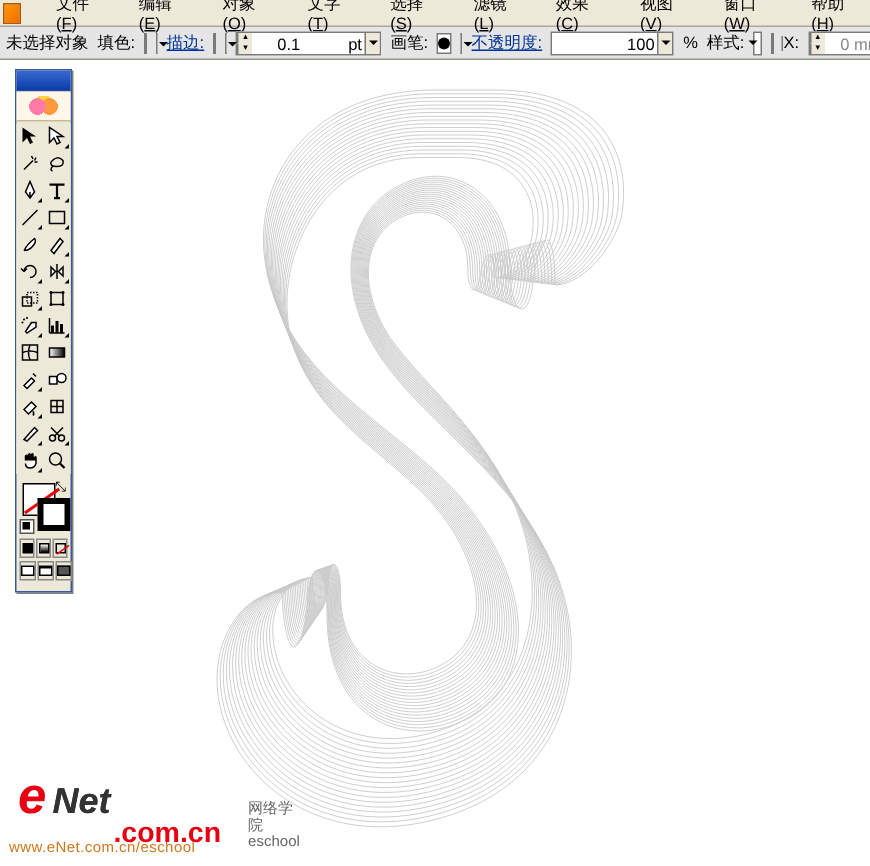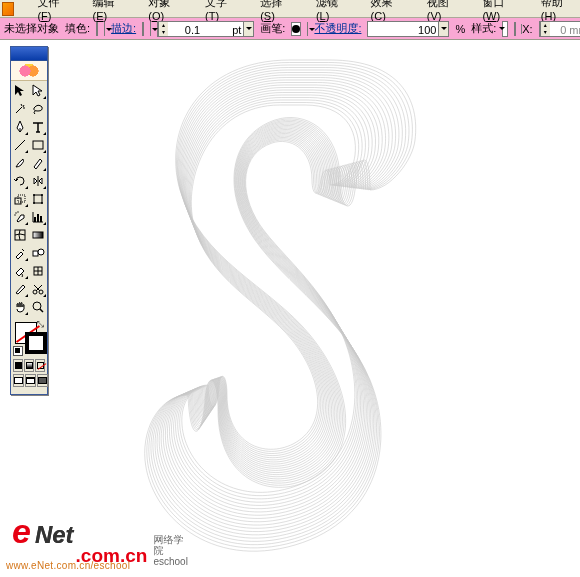--- a/index.html
+++ b/index.html
@@ -26,21 +26,21 @@
     border: 1px solid #b55500;
     margin-right: 4px;
   }
   .menu-item { padding: 1px 5px; cursor: default; color:#000; }
   .menu-item u { text-decoration: underline; }
 
   
   .controlbar {
     display: flex; align-items: center;
     height: 22px;
-    background: #f9a8d4;
+    background: #e5e5e5;
     border-bottom: 1px solid #9c9a8c;
     font-size: 11px;
     padding: 0 4px;
     gap: 6px;
     white-space: nowrap;
   }
   .ctrl-label { color:#000; }
   .swatch {
     width: 24px; height: 14px; border: 1px solid #7a7a7a;
     display: inline-block; vertical-align: middle; position: relative;
@@ -194,21 +194,21 @@
   
   .watermark {
     position:absolute; left:6px; bottom:4px;
     font-family: Arial, sans-serif;
     display:flex; align-items:baseline; gap:4px;
   }
   .wm-e { font-size:34px; font-weight:900; font-style:italic; color:#e60012; line-height:28px;}
   .wm-net { font-size:24px; font-weight:900; font-style:italic;
             background: linear-gradient(#333,#333); -webkit-background-clip:text; color:#333;}
   .wm-com { font-size:19px; font-weight:700; color:#e60012; align-self:flex-end; margin-left:-2px;}
-  .wm-cn { display:flex; flex-direction:column; font-size:10px; line-height:11px; color:#666; margin-left:2px;}
+  .wm-cn { display:flex; flex-direction:column; font-size:10px; line-height:11px; color:#666; margin-left:14px;}
   .wm-url { position:absolute; left:6px; bottom:-1px; font-size:10px; color:#d4761a; font-family: Liberation Sans, sans-serif; letter-spacing:0.3px;}
   .wm-url { bottom: -0px; }
   .wm-wrap { position:absolute; left:6px; bottom:6px; }
 </style>
 </head>
 <body>
 
 <div class="menubar">
   <div class="app-icon"></div>
   <span class="menu-item"><span>文件</span>(<u>F</u>)</span>

